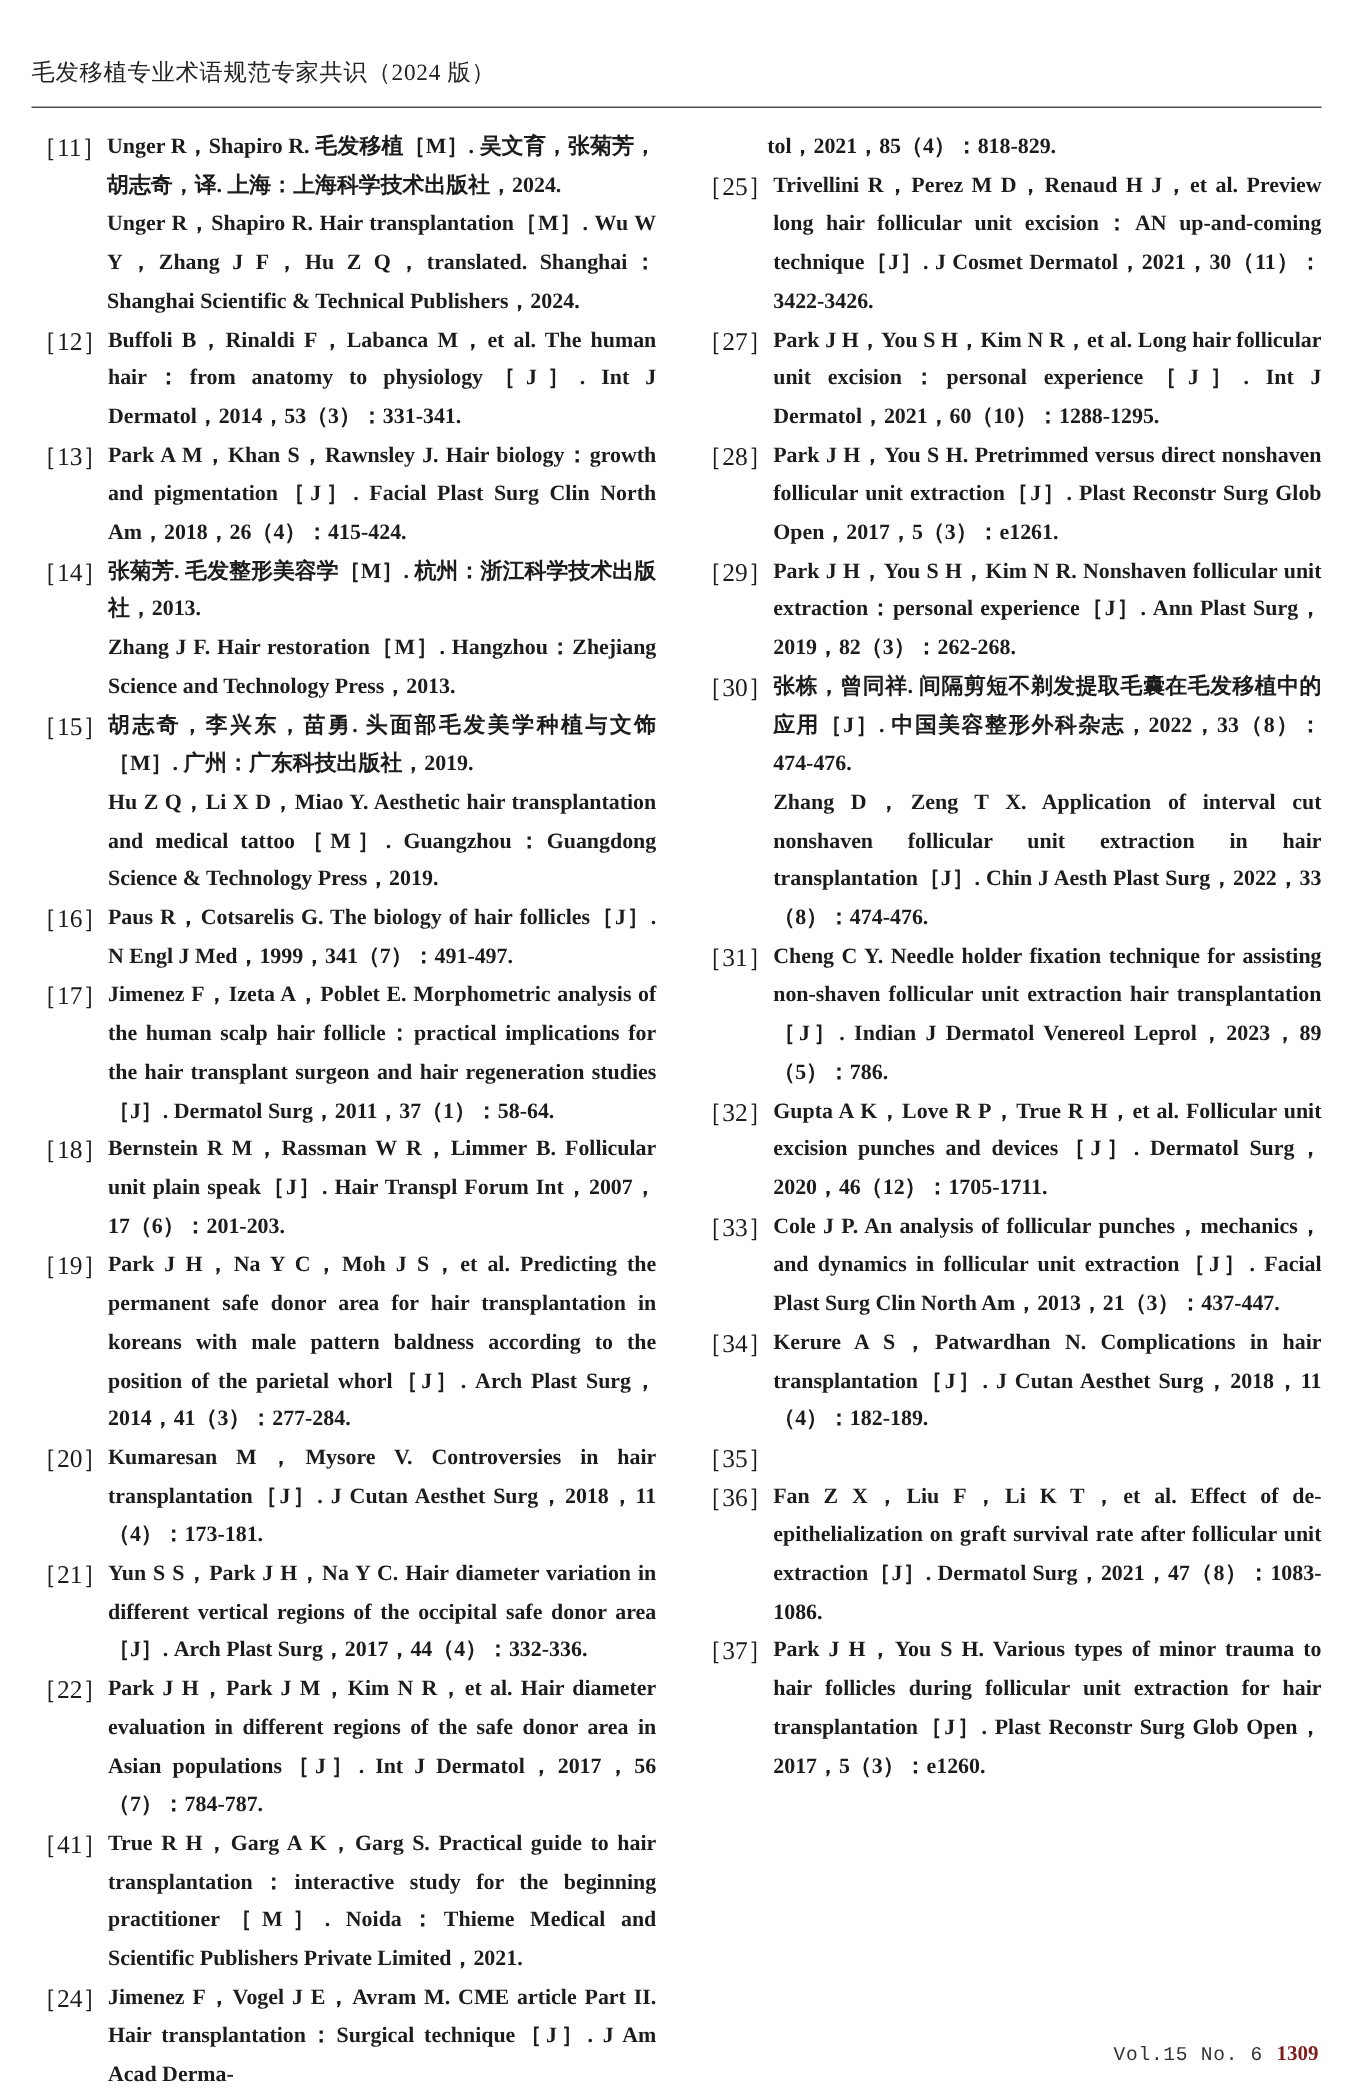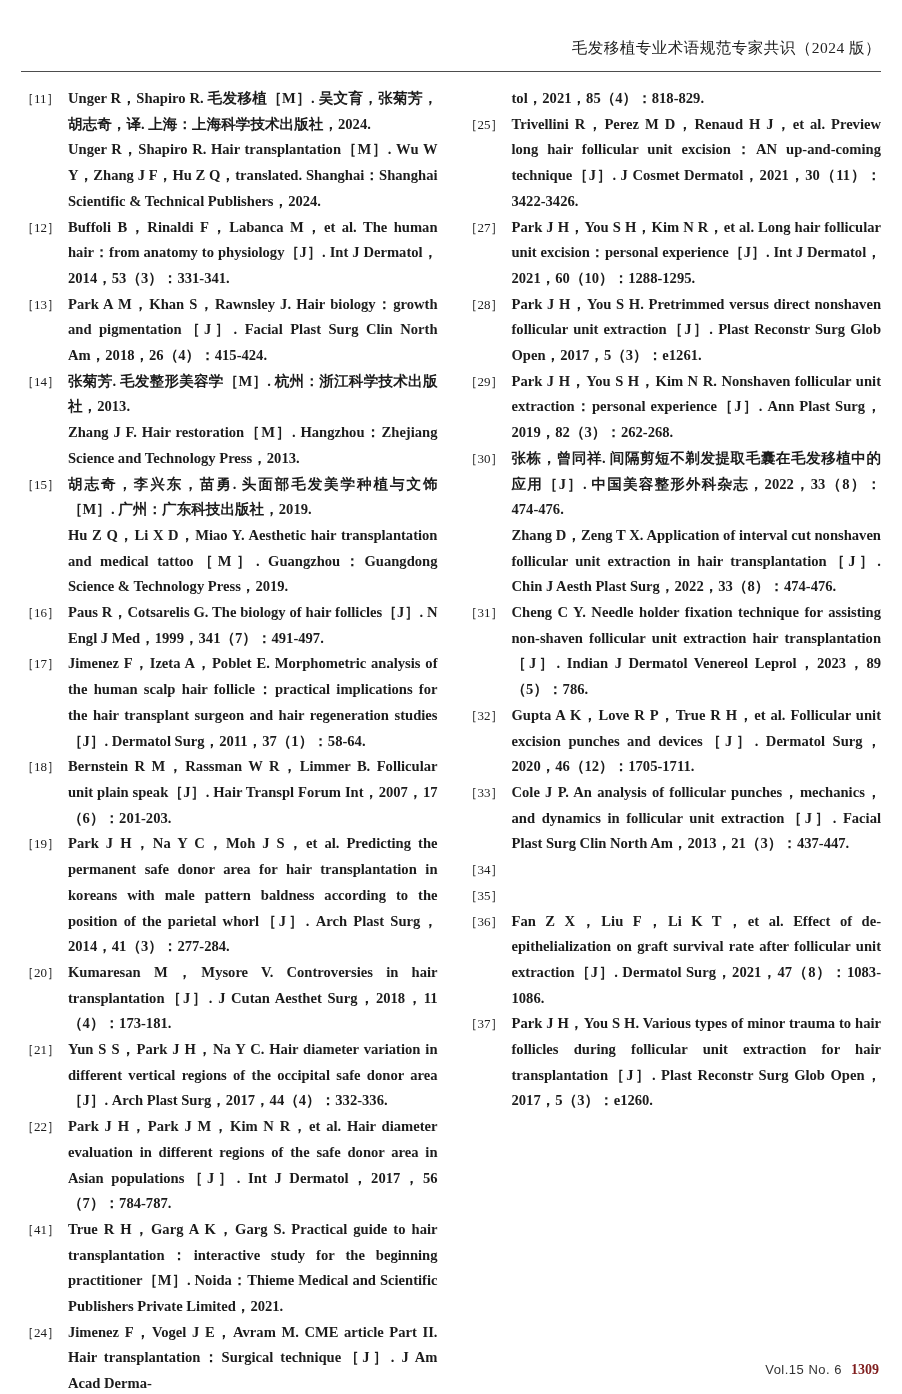--- a/index.html
+++ b/index.html
@@ -13,21 +13,21 @@
     position: relative;
     overflow: hidden;
     font-family: "Liberation Serif", "DejaVu Serif", serif;
     color: #1c1c1c;
   }
   .page {
     padding: 38px 21px 0 21px;
     box-sizing: border-box;
   }
   .header-title {
-    text-align: right;
+    text-align: left;
     font-size: 15.5px;
     letter-spacing: 0.5px;
     color: #222;
   }
   .header-rule {
     border: none;
     border-top: 1.6px solid #4d4d4d;
     margin: 12px 0 0 0;
   }
   .columns {
@@ -38,21 +38,21 @@
   .column {
     flex: 1 1 0;
     min-width: 0;
   }
   .ref {
     display: flex;
     align-items: flex-start;
   }
   .ref-label {
     flex: 0 0 47px;
-    font-size: 13px;
+    font-size: 17px;
     line-height: 25.7px;
     white-space: nowrap;
   }
   .ref-body {
     flex: 1 1 auto;
     min-width: 0;
     font-weight: bold;
   }
   .ref-body p {
     margin: 0;
@@ -64,21 +64,21 @@
   .footer {
     position: absolute;
     right: 23px;
     bottom: 16px;
     font-size: 13px;
     display: flex;
     align-items: baseline;
     gap: 9px;
   }
   .footer .vol {
-    font-family: Liberation Sans, sans-serif;
+    font-family: Liberation Mono, monospace;
     color: #333;
     letter-spacing: 0.5px;
   }
   .footer .pagenum {
     font-weight: bold;
     color: #7f1d1d;
     font-size: 14px;
   }
 </style>
 </head>
@@ -229,20 +229,23 @@
           </div>
         </div>
         <div class="ref">
           <div class="ref-label">［33］</div>
           <div class="ref-body">
             <p>Cole J P. An analysis of follicular punches，mechanics，and dynamics in follicular unit extraction［J］. Facial Plast Surg Clin North Am，2013，21（3）：437-447.</p>
           </div>
         </div>
         <div class="ref">
           <div class="ref-label">［34］</div>
+          <div class="ref-body">
+            <p>Kerure A S，Patwardhan N. Complications in hair transplantation［J］. J Cutan Aesthet Surg，2018，11（4）：182-189.</p>
+          </div>
         </div>
         <div class="ref">
           <div class="ref-label">［35］</div>
         </div>
         <div class="ref">
           <div class="ref-label">［36］</div>
           <div class="ref-body">
             <p>Fan Z X，Liu F，Li K T，et al. Effect of de-epithelialization on graft survival rate after follicular unit extraction［J］. Dermatol Surg，2021，47（8）：1083-1086.</p>
           </div>
         </div>

